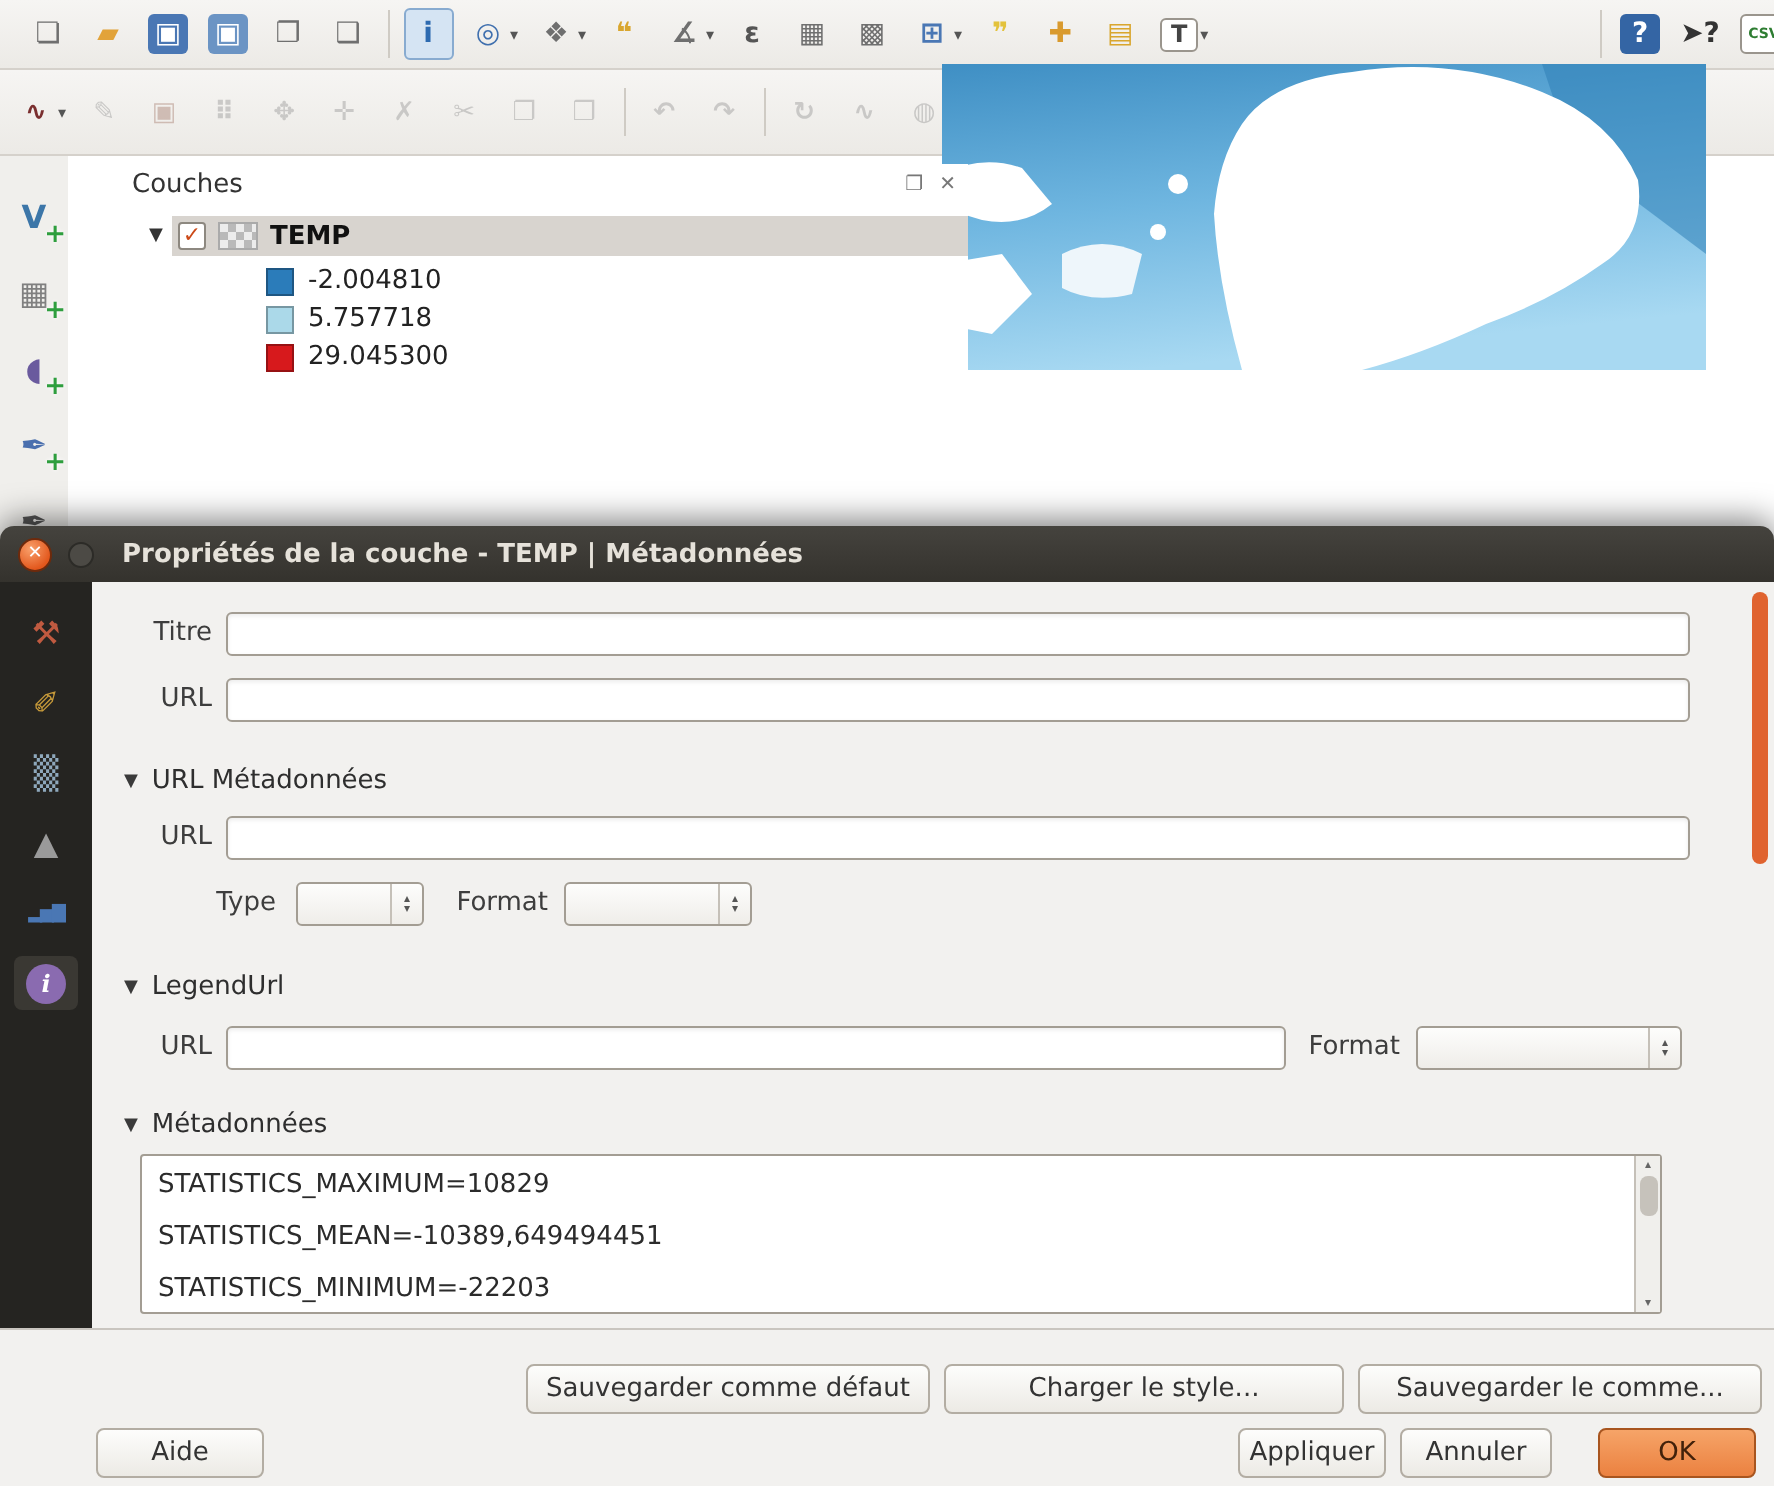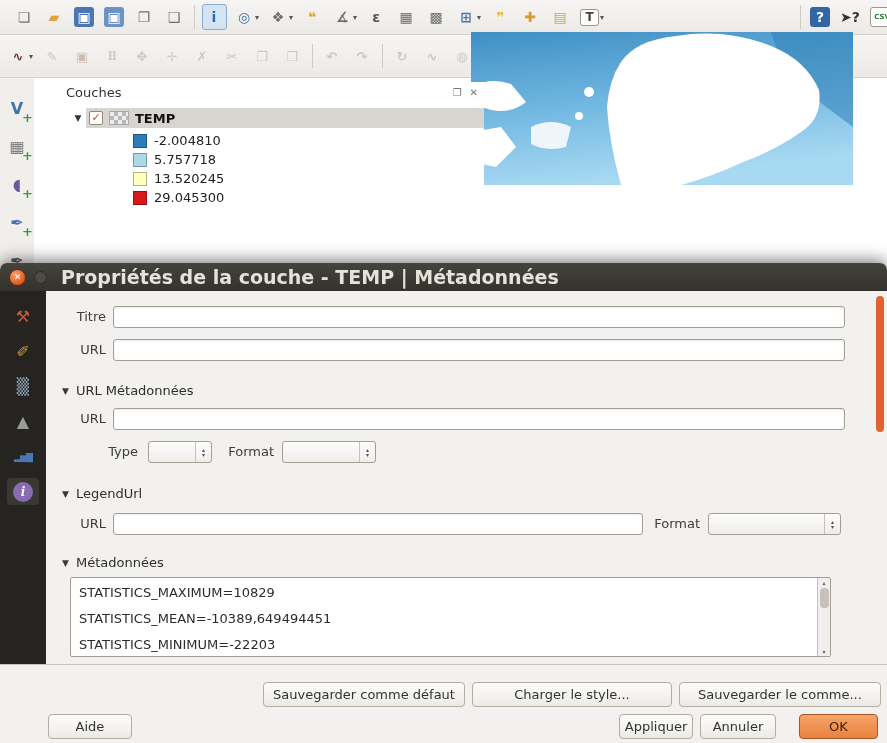--- a/index.html
+++ b/index.html
@@ -58,21 +58,21 @@
 
   
   .dialog { position:absolute; left:0; top:263px; width:887px; height:480px; z-index:20;
             border-radius:8px 8px 0 0; box-shadow:0 -3px 16px rgba(0,0,0,.5); }
   .titlebar { height:28px; background:linear-gradient(#45433e,#34322d); border-radius:7px 7px 0 0;
               display:flex; align-items:center; padding:0 9px; gap:8px; }
   .wbtn-close { width:17px; height:17px; border-radius:50%; border:1px solid #6e2a0c; color:#fff; font-size:9px;
                 background:radial-gradient(circle at 35% 30%, #f9a06b, #e2571c 72%);
                 display:flex; align-items:center; justify-content:center; line-height:1; }
   .wbtn-min { width:13px; height:13px; border-radius:50%; background:#4c4a45; border:1px solid #2c2b27; }
-  .titlebar .title { color:#e6e2da; font-weight:bold; font-size:19px; margin-left:6px; white-space:nowrap; }
+  .titlebar .title { color:#e6e2da; font-weight:bold; font-size:13px; margin-left:6px; white-space:nowrap; }
   .dlg-body { position:relative; height:452px; background:#f2f1ef; overflow:hidden; border-radius:0; }
   .tab-strip { position:absolute; left:0; top:0; width:46px; height:373px; background:#252421;
                display:flex; flex-direction:column; align-items:center; padding-top:12px; gap:8px; }
   .tab-item { width:32px; height:27px; display:flex; align-items:center; justify-content:center; border-radius:4px; }
   .tab-item.selected { background:#3a3833; }
   .tab-glyph { display:flex; align-items:center; justify-content:center; font-size:16px; font-weight:bold; }
   .tab-item.round .tab-glyph { width:20px; height:20px; border-radius:50%; font-size:12px; font-style:italic;
                                font-family:"DejaVu Serif", serif; }
   .tab-item.bars .tab-glyph { font-size:9px; letter-spacing:-1px; }
   .dlg-scroll { position:absolute; left:46px; top:0; right:0; height:373px; }
@@ -446,24 +446,20 @@
         <div class="legend-row">
           <span class="legend-swatch" style="background: rgb(43, 124, 186);"></span>
           <span class="legend-label">-2.004810</span>
         </div>
 
         <div class="legend-row">
           <span class="legend-swatch" style="background: rgb(171, 217, 233);"></span>
           <span class="legend-label">5.757718</span>
         </div>
 
-        <div class="legend-row">
-          <span class="legend-swatch" style="background: rgb(255, 255, 191);"></span>
-          <span class="legend-label">13.520245</span>
-        </div>
 
 
         <div class="legend-row">
           <span class="legend-swatch" style="background: rgb(215, 25, 28);"></span>
           <span class="legend-label">29.045300</span>
         </div>
       </div>
   </div>
 
   <div class="dialog">

